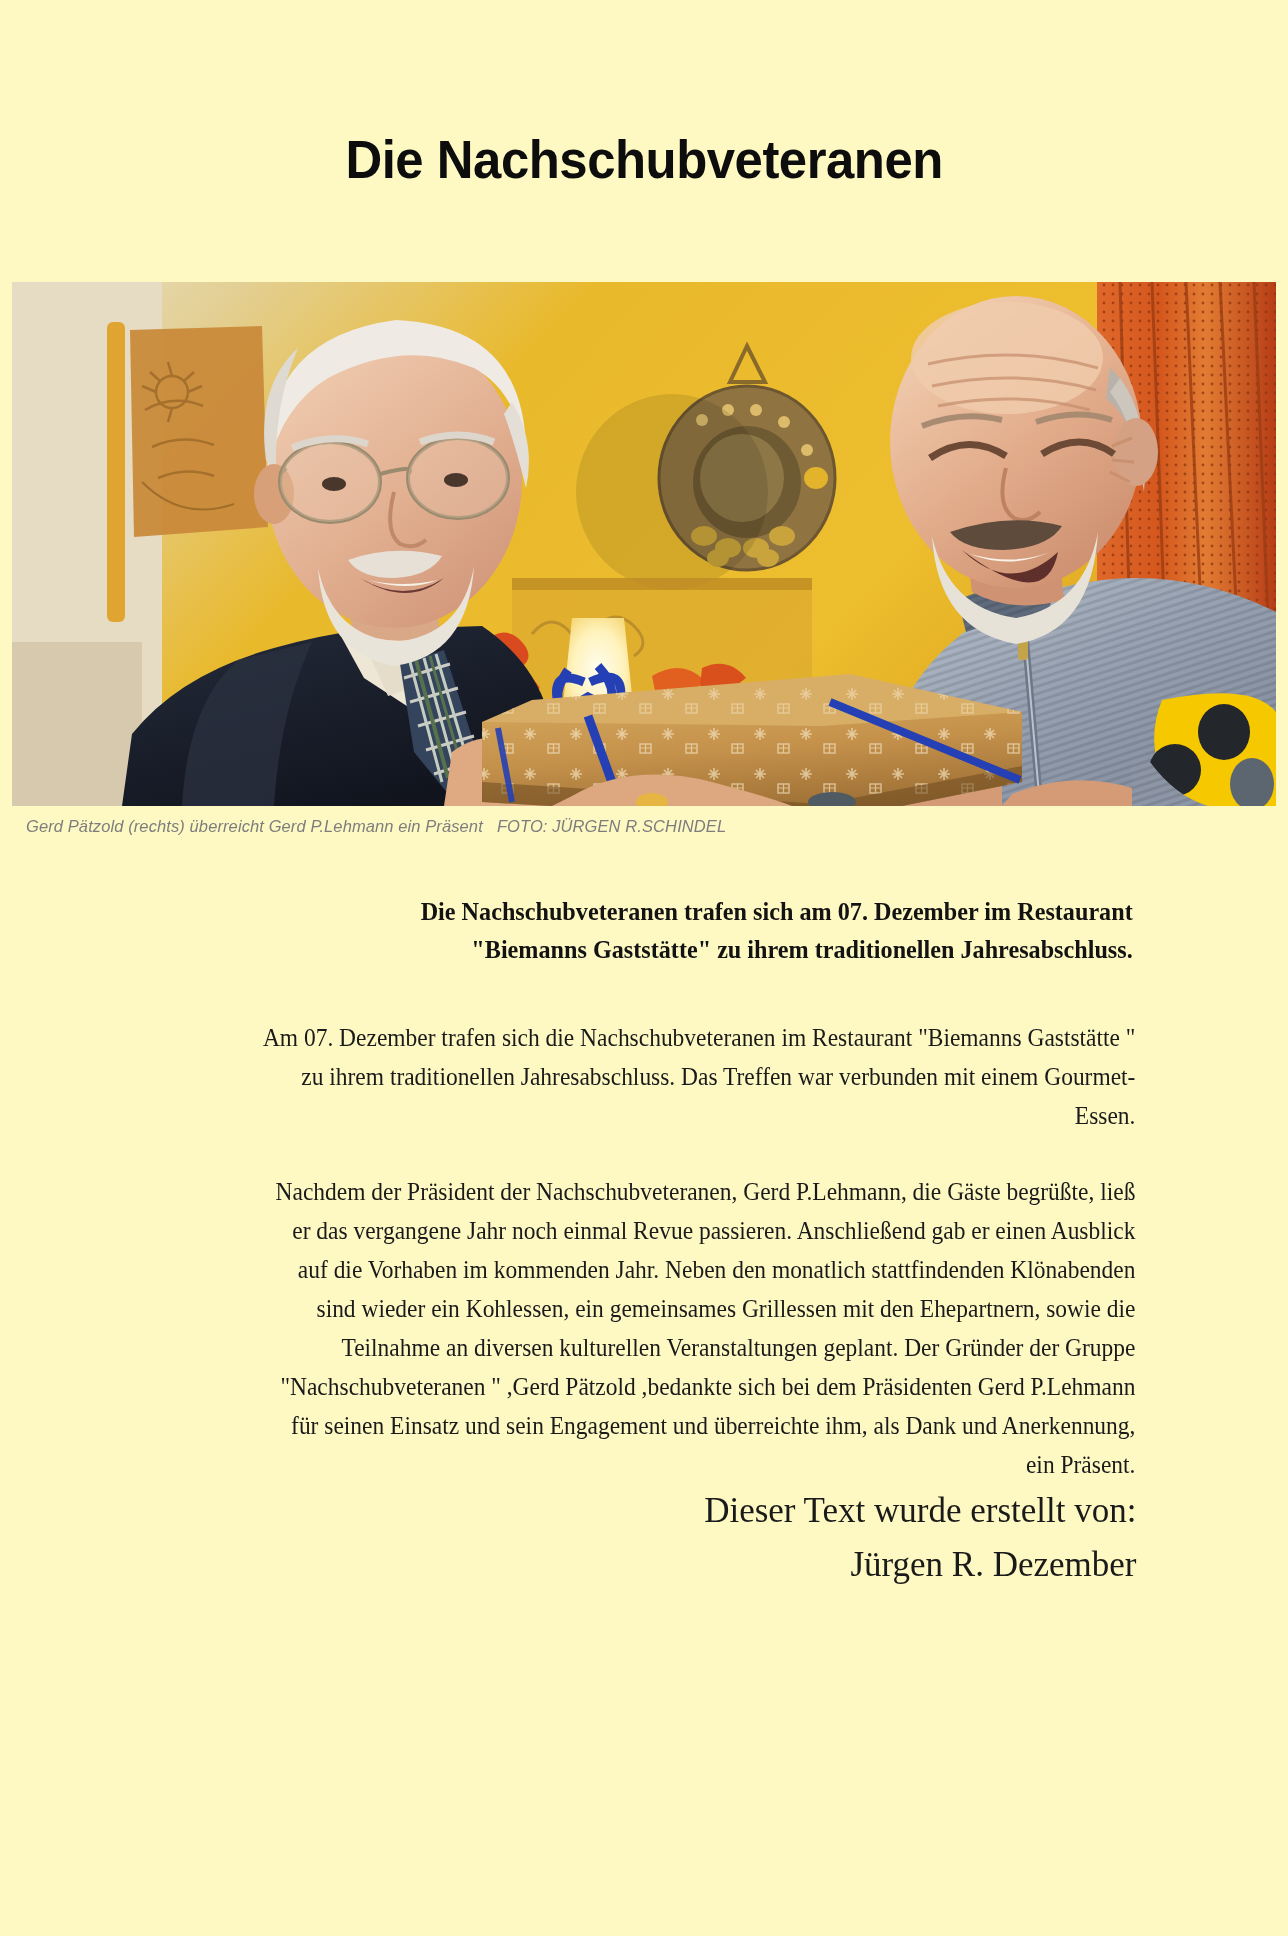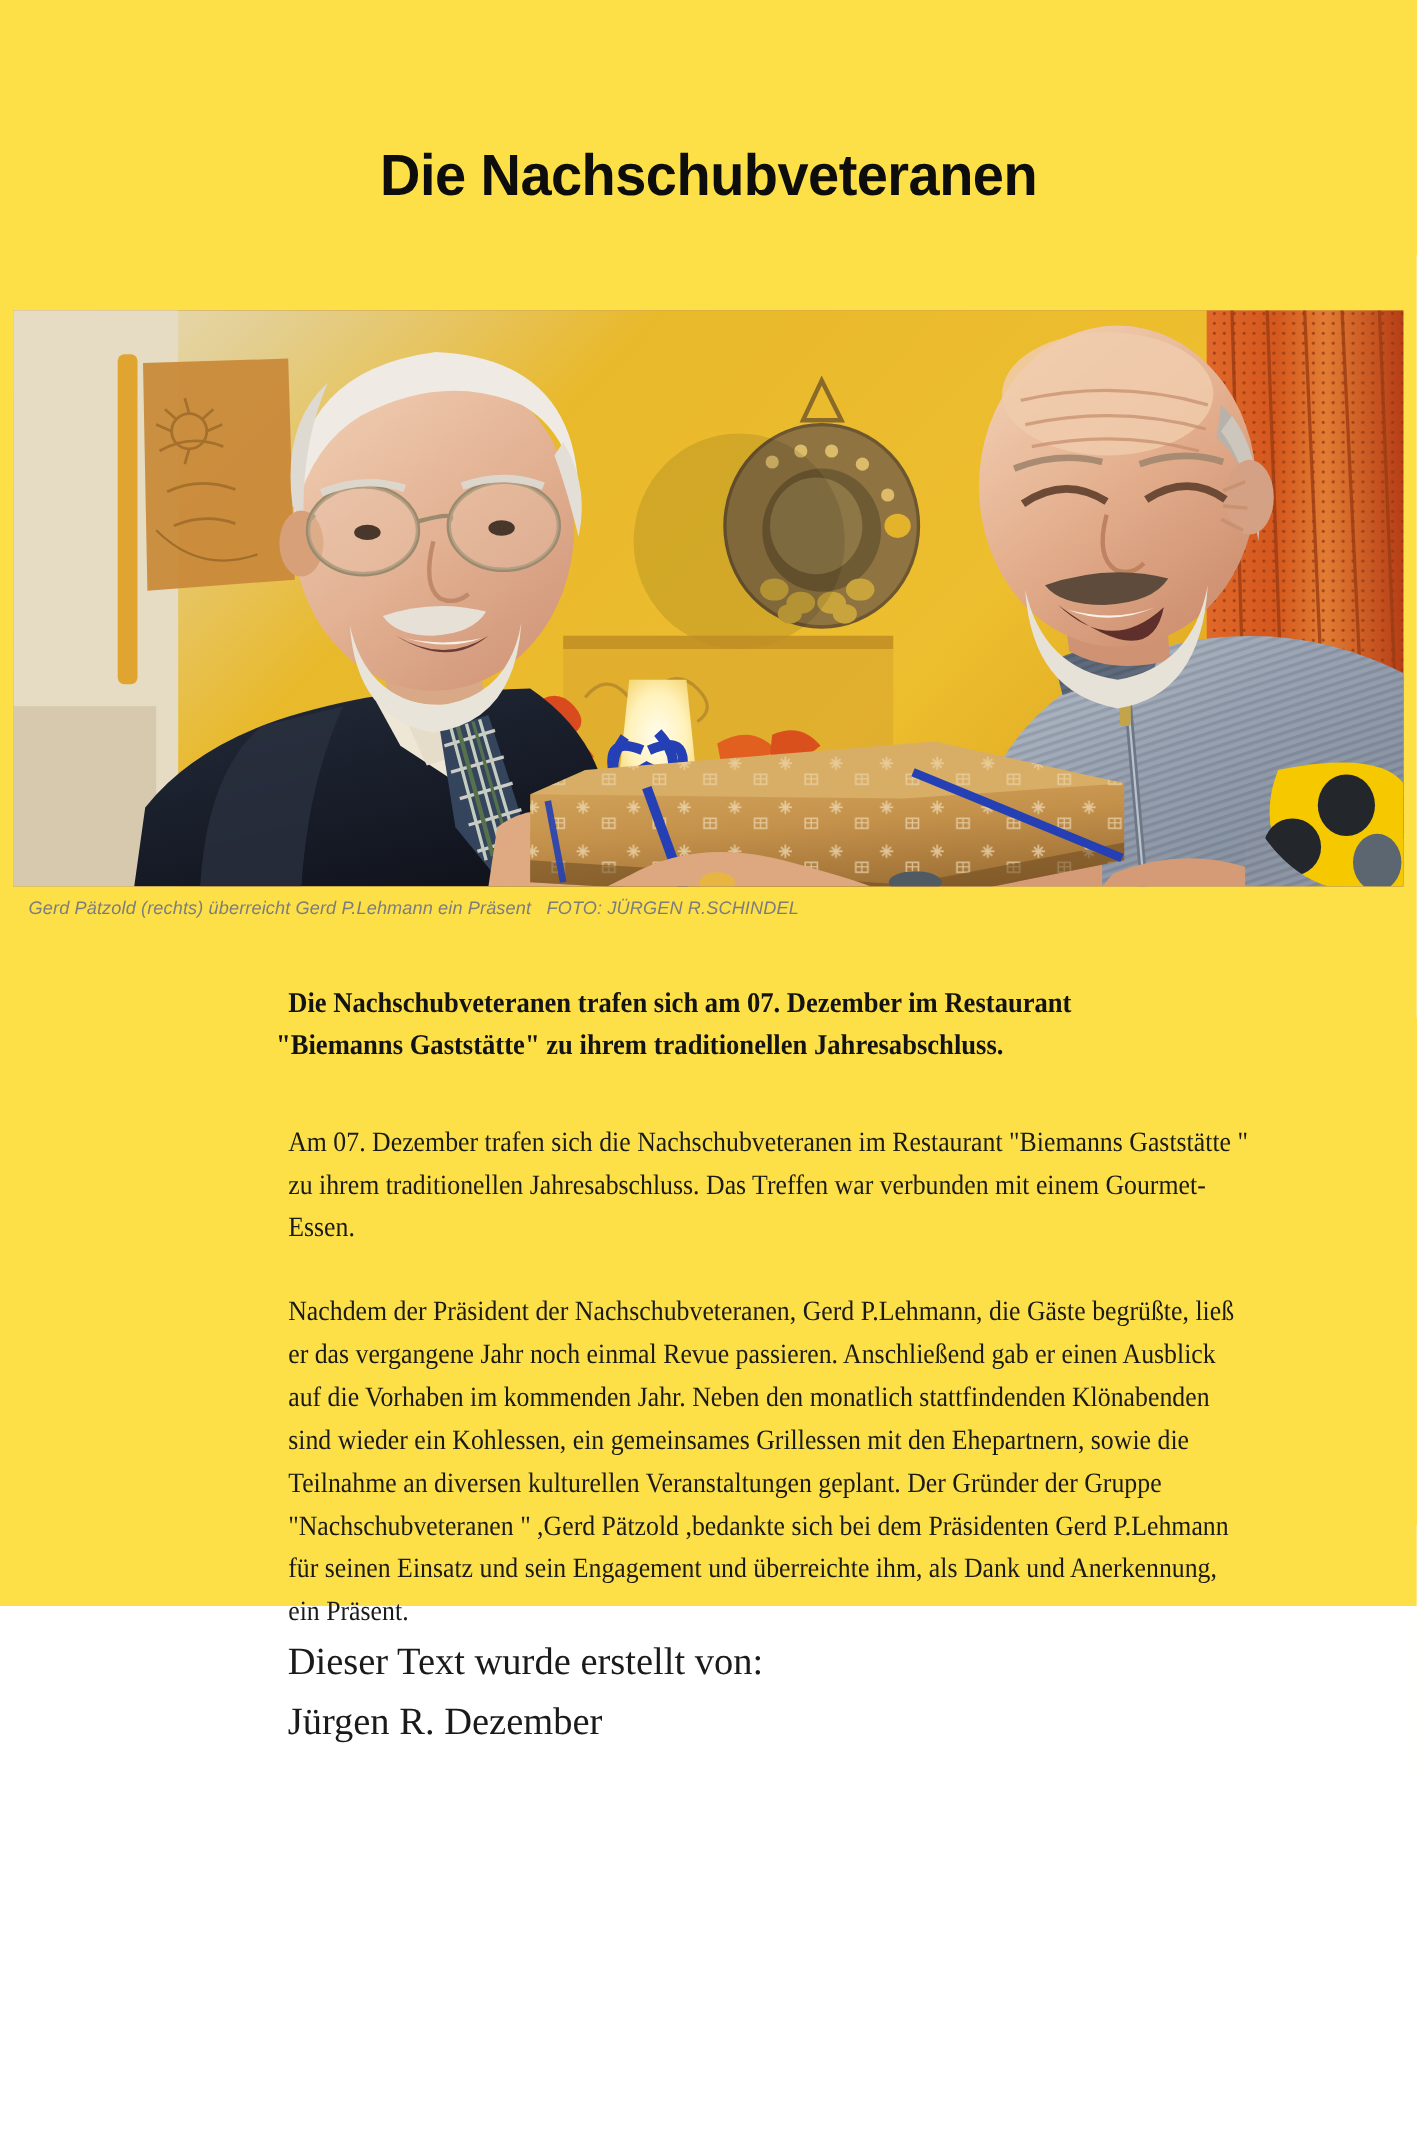--- a/index.html
+++ b/index.html
@@ -11,22 +11,22 @@
     width: 1288px;
     height: 1936px;
     overflow: hidden;
     font-family: "Liberation Serif", "DejaVu Serif", serif;
     color: #111111;
     position: relative;
   }
 
   .page {
     width: 1288px;
-    height: 1460px;
-    background: #fde047;
+    height: 1936px;
+    background: #fef9c3;
     position: relative;
   }
 
   
   .headline-wrap {
     padding-top: 96px;
     text-align: center;
   }
   .headline {
     font-family: "Liberation Sans", "DejaVu Sans", sans-serif;
@@ -63,20 +63,21 @@
     letter-spacing: 0.1px;
     white-space: pre;
   }
 
   
   .article {
     margin: 0 auto;
     width: 985px;
     padding-left: 110px;
     box-sizing: border-box;
+    text-align: right;
   }
 
   .lead {
     font-family: "Liberation Serif", "DejaVu Serif", serif;
     font-weight: bold;
     font-size: 26px;
     line-height: 1.46;
     color: #131313;
     margin: 57px 0 0 0;
     transform: scaleX(0.93);

